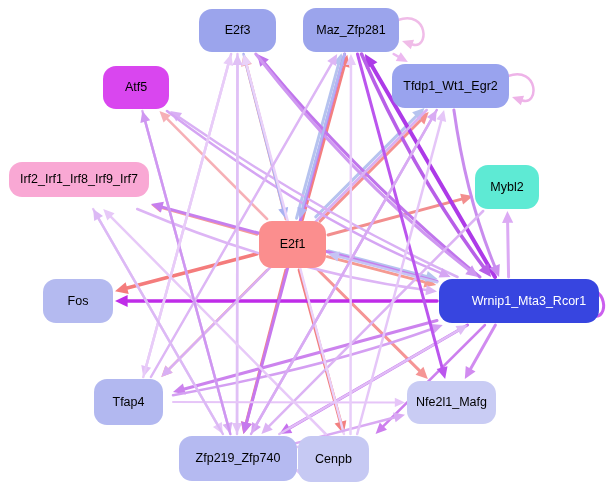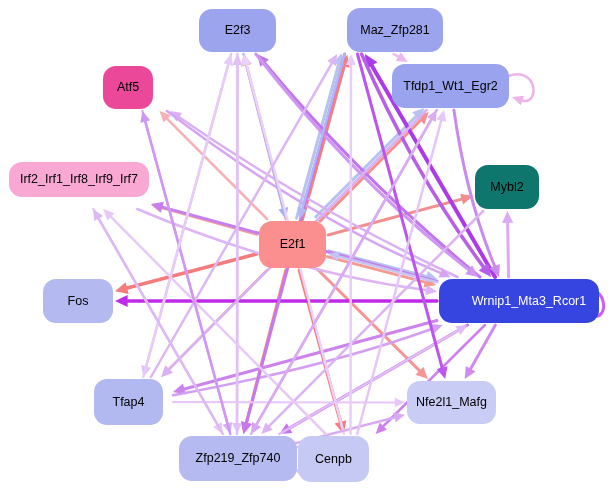--- a/index.html
+++ b/index.html
@@ -151,33 +151,33 @@
       <polygon points="142.39757412398922,111 140.3661167064049,122.95337528736304 150.2079310190698,120.27406734779659" fill="#cf97f1"></polygon>
       <path d="M 143.29676985195155 377 L 228.22520766937674 64.61470644382712" fill="none" stroke="#e8ccf8" stroke-width="2.5" stroke-linecap="round"></path>
       <polygon points="231.11103633916554,54 223.30384377269326,63.27673133328867 233.14657156606023,65.95268155436555" fill="#e8ccf8"></polygon>
       <path d="M 222.87226277372264 434 L 98.62267692158778 218.5291992184497" fill="none" stroke="#dcb9f5" stroke-width="2.5" stroke-linecap="round"></path>
       <polygon points="93.12773722627738,209 94.20459364757929,221.07685307718452 103.04076019559628,215.98154535971486" fill="#dcb9f5"></polygon>
     </svg>
   <div id="nodes-layer">
       <div class="node" style="left: 199px; top: 9px; width: 77px; height: 43px; background: rgb(155, 164, 236); color: rgb(0, 0, 0);">
         <span>E2f3</span>
       </div>
-      <div class="node" style="left: 303px; top: 8px; width: 96px; height: 44px; background: rgb(155, 164, 236); color: rgb(0, 0, 0); margin-left: 44px;">
+      <div class="node" style="left: 303px; top: 8px; width: 96px; height: 44px; background: rgb(155, 164, 236); color: rgb(0, 0, 0);">
         <span>Maz_Zfp281</span>
       </div>
-      <div class="node" style="left: 103px; top: 66px; width: 50px; height: 43px; background: #ec4899; color: rgb(0, 0, 0);">
+      <div class="node" style="left: 103px; top: 66px; width: 66px; height: 43px; background: #d946ef; color: rgb(0, 0, 0);">
         <span>Atf5</span>
       </div>
       <div class="node" style="left: 392px; top: 64px; width: 117px; height: 44px; background: rgb(153, 163, 238); color: rgb(0, 0, 0);">
         <span>Tfdp1_Wt1_Egr2</span>
       </div>
       <div class="node" style="left: 9px; top: 162px; width: 140px; height: 35px; background: #f9a8d4; color: rgb(0, 0, 0);">
         <span>Irf2_Irf1_Irf8_Irf9_Irf7</span>
       </div>
-      <div class="node" style="left: 475px; top: 165px; width: 64px; height: 44px; background: #0f766e; color: rgb(0, 0, 0);">
+      <div class="node" style="left: 475px; top: 165px; width: 64px; height: 44px; background: #5eead4; color: rgb(0, 0, 0);">
         <span>Mybl2</span>
       </div>
       <div class="node" style="left: 259px; top: 221px; width: 67px; height: 47px; background: rgb(251, 142, 142); color: rgb(0, 0, 0); text-align: center;">
         <span>E2f1</span>
       </div>
       <div class="node" style="left: 43px; top: 279px; width: 70px; height: 44px; background: rgb(180, 186, 240); color: rgb(0, 0, 0);">
         <span>Fos</span>
       </div>
       <div class="node" style="left: 439px; top: 279px; width: 140px; height: 44px; background: rgb(55, 69, 224); color: rgb(255, 255, 255); padding-left: 20px;">
         <span>Wrnip1_Mta3_Rcor1</span>

